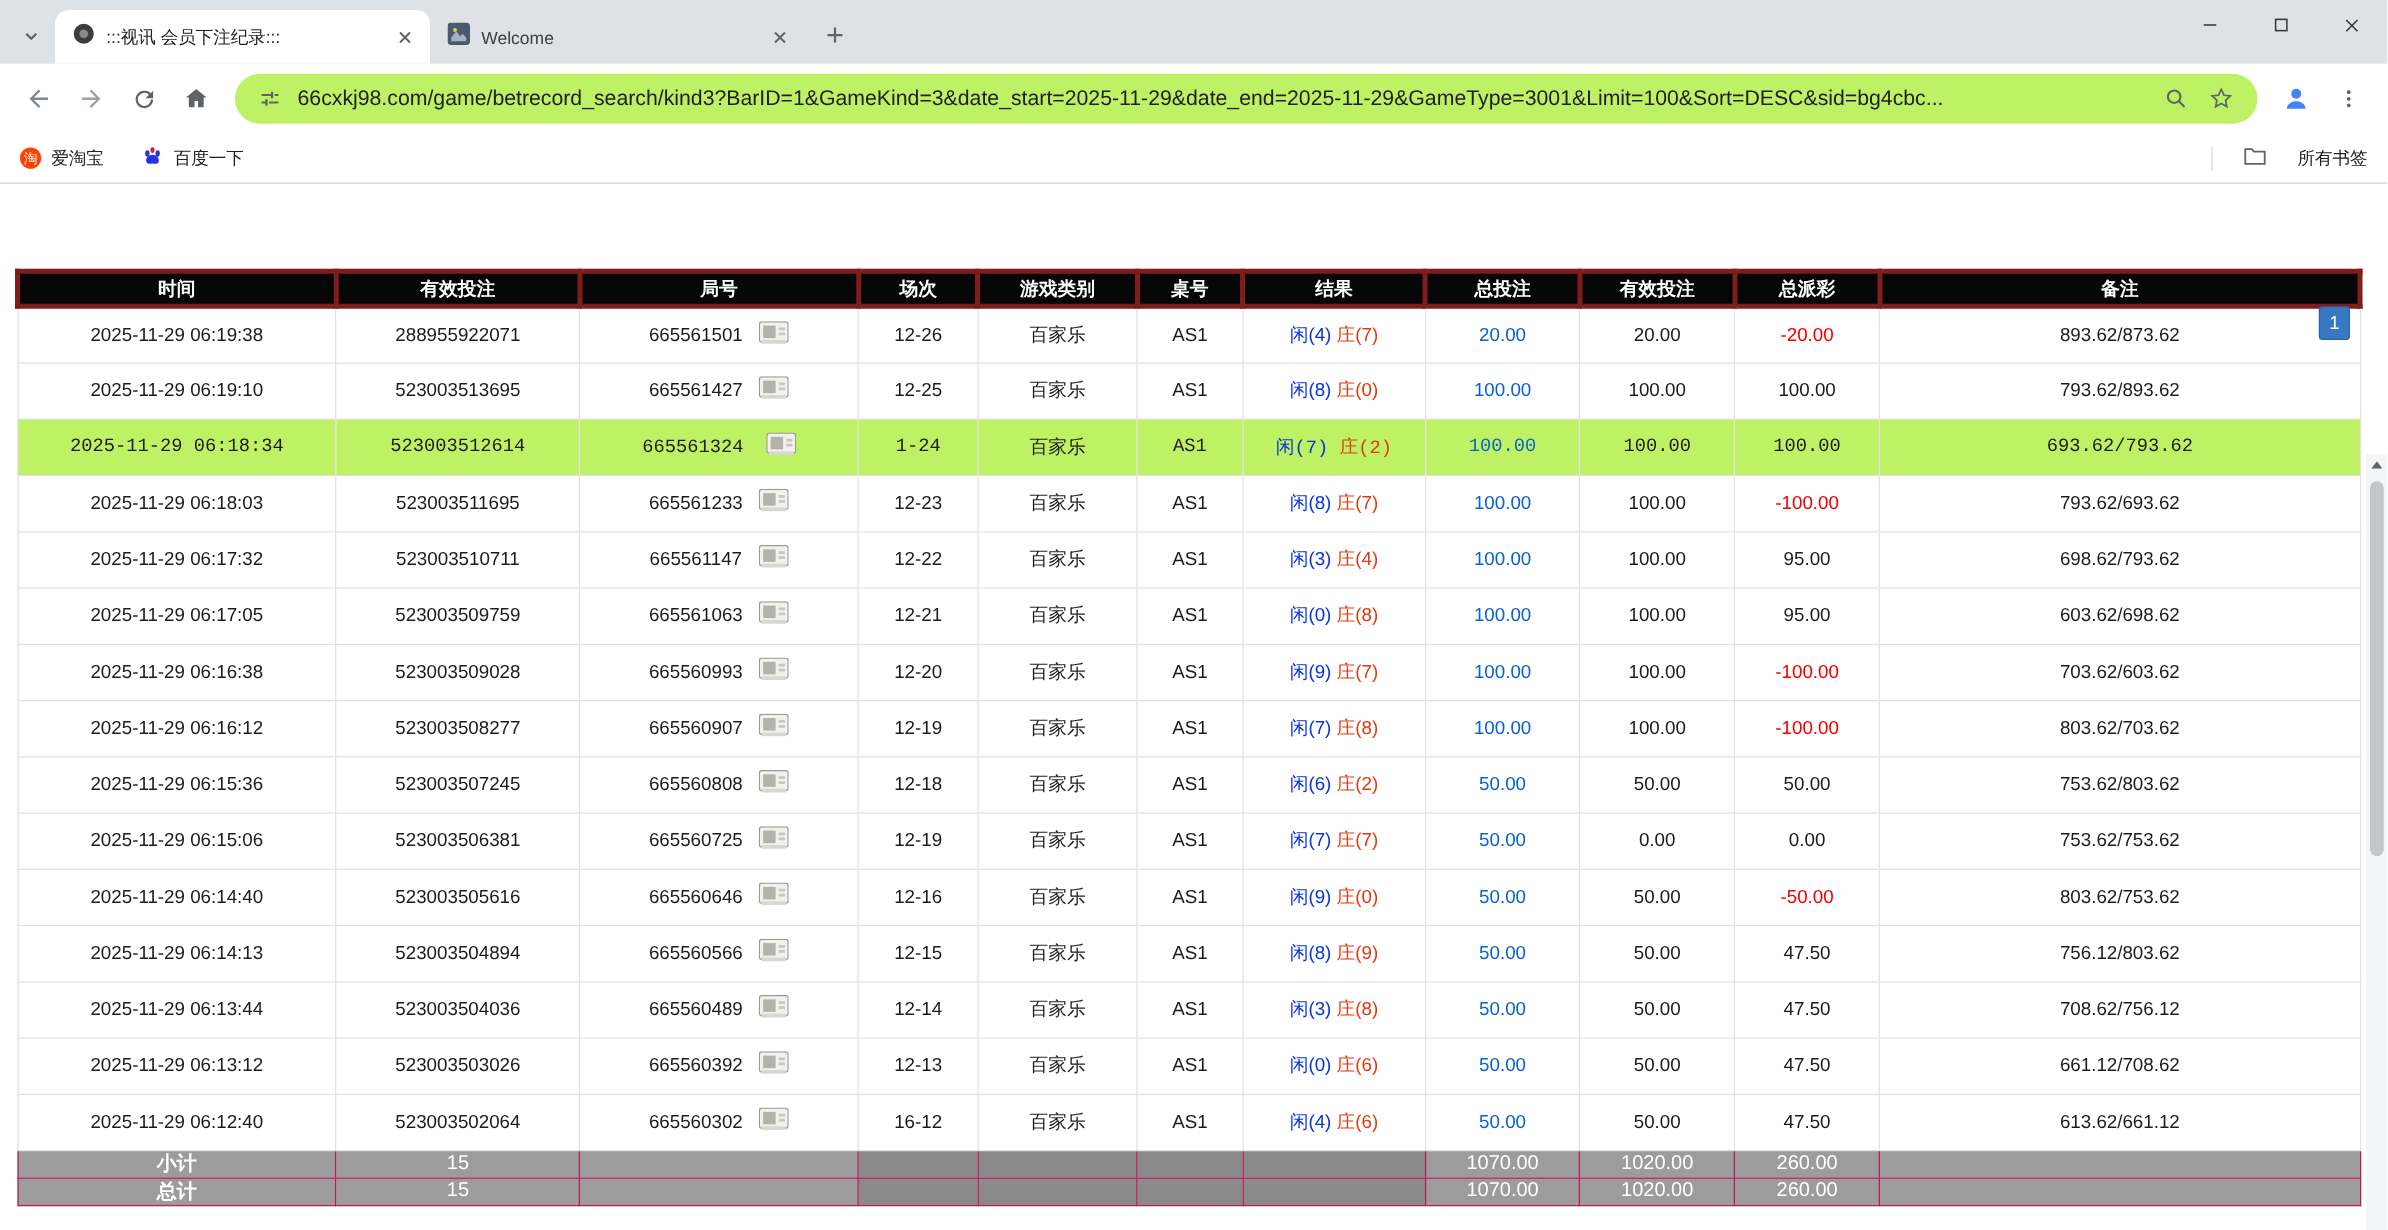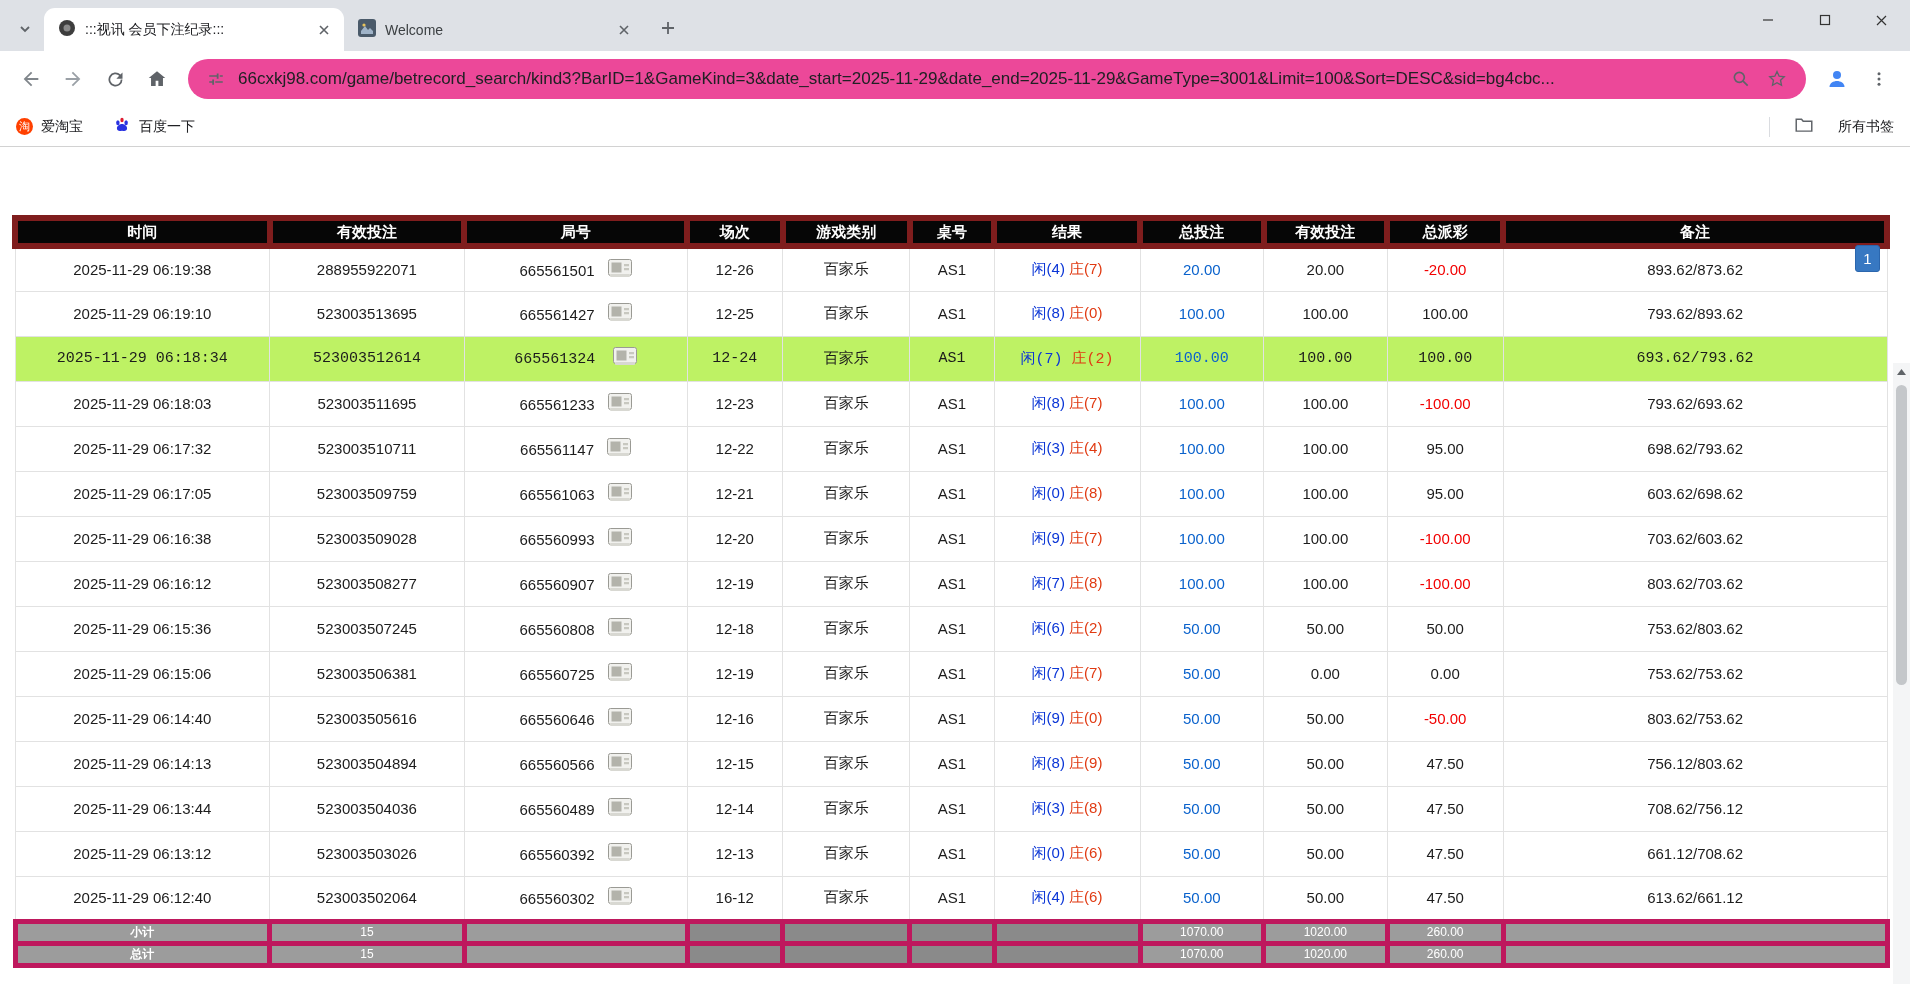--- a/index.html
+++ b/index.html
@@ -18,21 +18,21 @@
   .tab-close { width: 20px; height: 20px; border-radius: 50%; display: flex; align-items: center; justify-content: center; flex: 0 0 auto; }
   .newtab-btn { width: 32px; height: 32px; margin: 0 0 7px 8px; border-radius: 50%;
     display: flex; align-items: center; justify-content: center; flex: 0 0 auto; }
   .win-controls { position: absolute; right: 0; top: 0; display: flex; }
   .win-btn { width: 57px; height: 40px; display: flex; align-items: center; justify-content: center; }
 
   
   .toolbar { height: 56px; background: #fff; display: flex; align-items: center; padding: 0 10px; }
   .nav-btn { width: 36px; height: 36px; border-radius: 50%; display: flex; align-items: center;
     justify-content: center; margin: 0 3px; flex: 0 0 auto; }
-  .url-pill { flex: 1 1 auto; min-width: 0; height: 40px; background: #ec4899; border-radius: 21px;
+  .url-pill { flex: 1 1 auto; min-width: 0; height: 40px; background: #bef264; border-radius: 21px;
     display: flex; align-items: center; padding: 0 14px; margin: 0 10px; }
   .site-info-btn { width: 28px; height: 28px; display: flex; align-items: center; justify-content: center; flex: 0 0 auto; margin-right: 8px; }
   .url-text { flex: 1 1 auto; min-width: 0; font-size: 17px; color: #202124; white-space: nowrap; overflow: hidden; }
   .pill-icon { width: 30px; height: 30px; display: flex; align-items: center; justify-content: center; flex: 0 0 auto; margin-left: 6px; }
 
   
   .bookmarksbar { height: 40px; background: #fff; border-bottom: 1px solid #d2d2d2;
     display: flex; align-items: center; padding: 0 16px; }
   .bm-item { display: flex; align-items: center; gap: 8px; margin-right: 30px; font-size: 14px; color: #202124; }
   .tb-ico { width: 17px; height: 17px; background: #ff4000; color: #fff; border-radius: 50%;
@@ -42,32 +42,32 @@
 
   
   .content { position: relative; height: 836px; background: #fff; }
   .page-btn { position: absolute; top: 30px; right: 30px; width: 25px; height: 27px;
     background: #3778c2; border: 1px solid #2b66ad; border-radius: 3px; color: #fff;
     font-size: 15px; display: flex; align-items: center; justify-content: center; }
 
   .table-wrap { margin: 68px 20px 0 12px; }
   table { width: 100%; border-collapse: collapse; table-layout: fixed; }
   thead th { background: #060606; color: #fff; font-size: 15px; font-weight: bold;
-    height: 28px; border: 6px solid #7f1d1d; text-align: center; }
+    height: 28px; border: 4px solid #7f1d1d; text-align: center; }
   tbody td { height: 45px; border: 1px solid #e2e2e2; text-align: center;
     font-size: 15px; color: #1c1c1c; background: #fff; }
   tbody tr.hl td { background: #bef264; font-family: Liberation Mono, monospace; }
   .betlink { color: #0a62cc; cursor: pointer; }
   .player { color: #0a35d6; }
   .banker { color: #e03a12; }
   td.neg, span.neg { color: #f20000; }
   .vid { display: inline-block; vertical-align: middle; margin-left: 9px; cursor: pointer; }
   .round-num { vertical-align: middle; }
-  tfoot td { height: 15px; background: #9c9c9c; border: 5px solid #be185d; color: #fff;
-    text-align: center; font-size: 12px; }
+  tfoot td { height: 15px; background: #9c9c9c; border: 1px solid #be185d; color: #fff;
+    text-align: center; font-size: 16px; }
   tfoot td.dk { background: #8a8a8a; }
   tfoot td.lbl { font-weight: bold; }
 
   
   col.w-time { width: 13.6%; } col.w-bet { width: 10.4%; } col.w-round { width: 11.9%; }
   col.w-sess { width: 5.1%; } col.w-game { width: 6.8%; } col.w-tno { width: 4.5%; }
   col.w-res { width: 7.8%; } col.w-tb { width: 6.6%; } col.w-vb { width: 6.6%; }
   col.w-po { width: 6.2%; } col.w-rem { width: auto; }
 
   
@@ -324,21 +324,21 @@
       <span class="round-num">665561324</span>
       <span class="vid">
         <svg width="24" height="19" viewBox="0 0 24 19">
                   <rect x="0.5" y="0.5" width="23" height="16" rx="2" fill="#f1f1ee" stroke="#9a9a94"></rect>
                   <rect x="3.5" y="3.5" width="10" height="10" fill="#b3b3ab"></rect>
                   <path d="M16 5h5v2.2h-5zM16 9h5v2.2h-5z" fill="#c8c8c0"></path>
                   <rect x="2" y="15" width="20" height="3" rx="1" fill="#d8d8d2"></rect>
                 </svg>
       </span>
     </td>
-    <td>12-24</td>
+    <td>1-24</td>
     <td>百家乐</td>
     <td>AS1</td>
     <td>
       <span class="player">闲(7)</span>
       <span class="banker">庄(2)</span>
     </td>
     <td>
       <span class="betlink">100.00</span>
     </td>
     <td>100.00</td>

